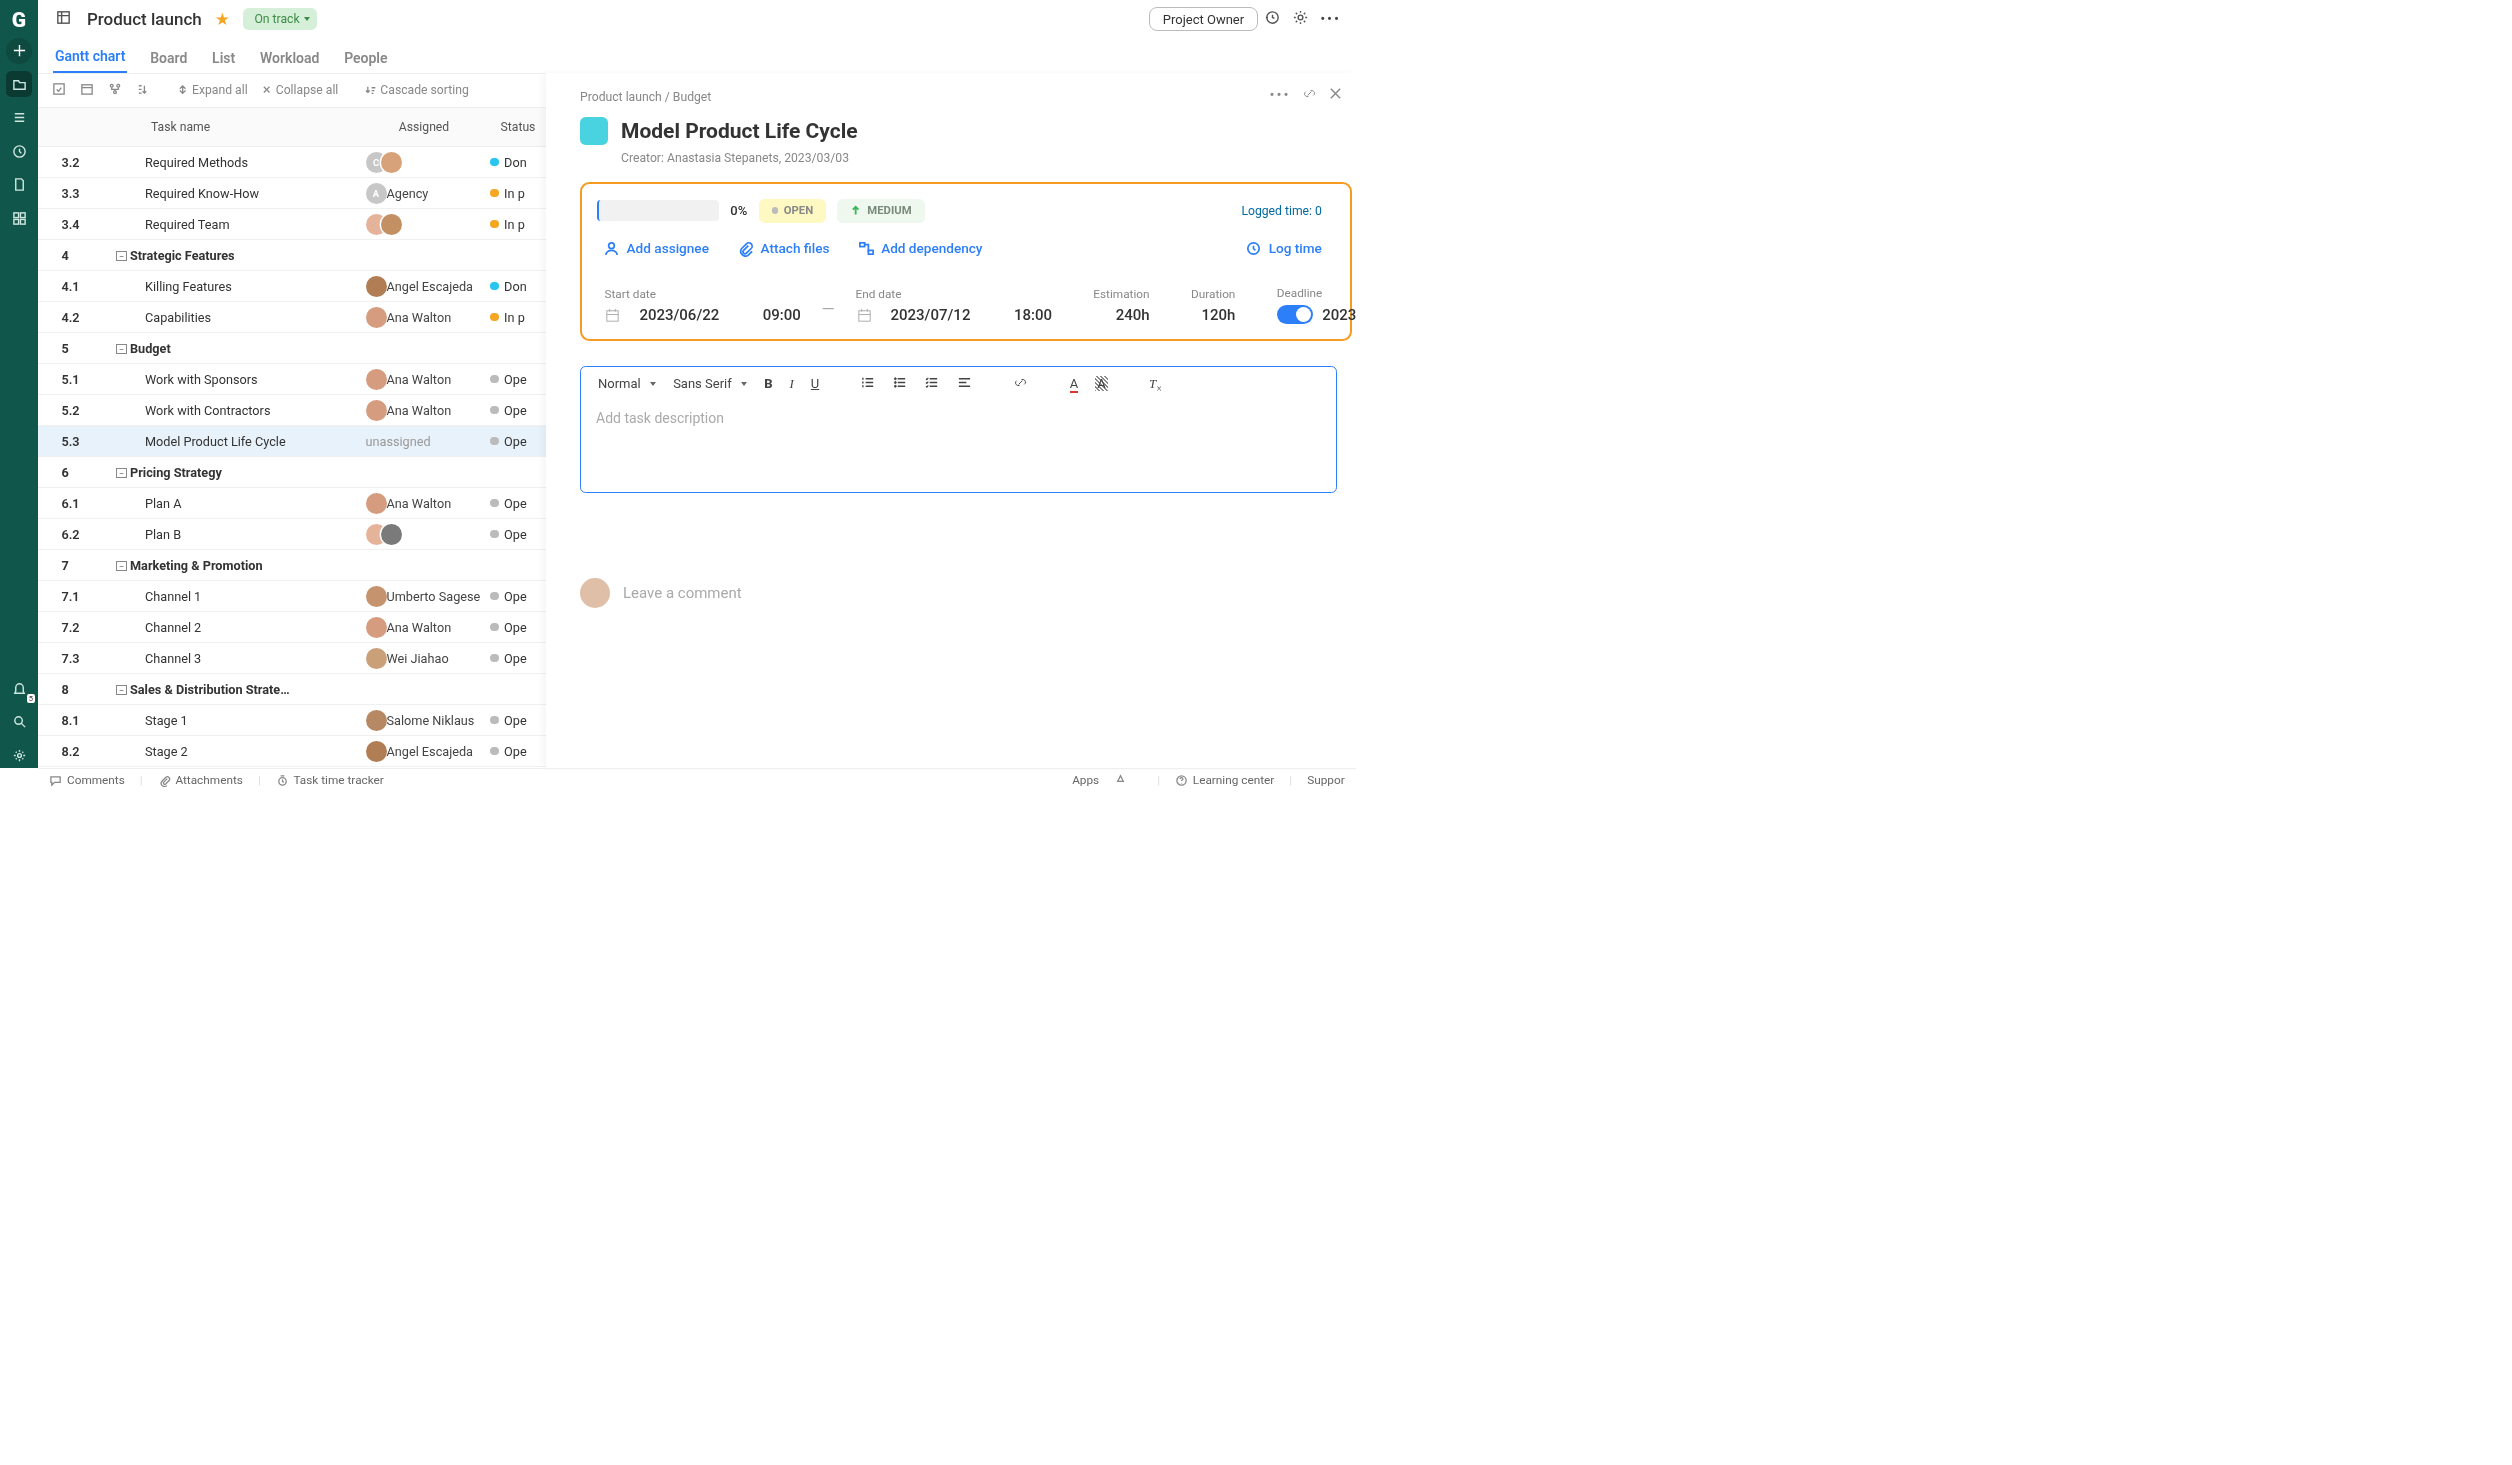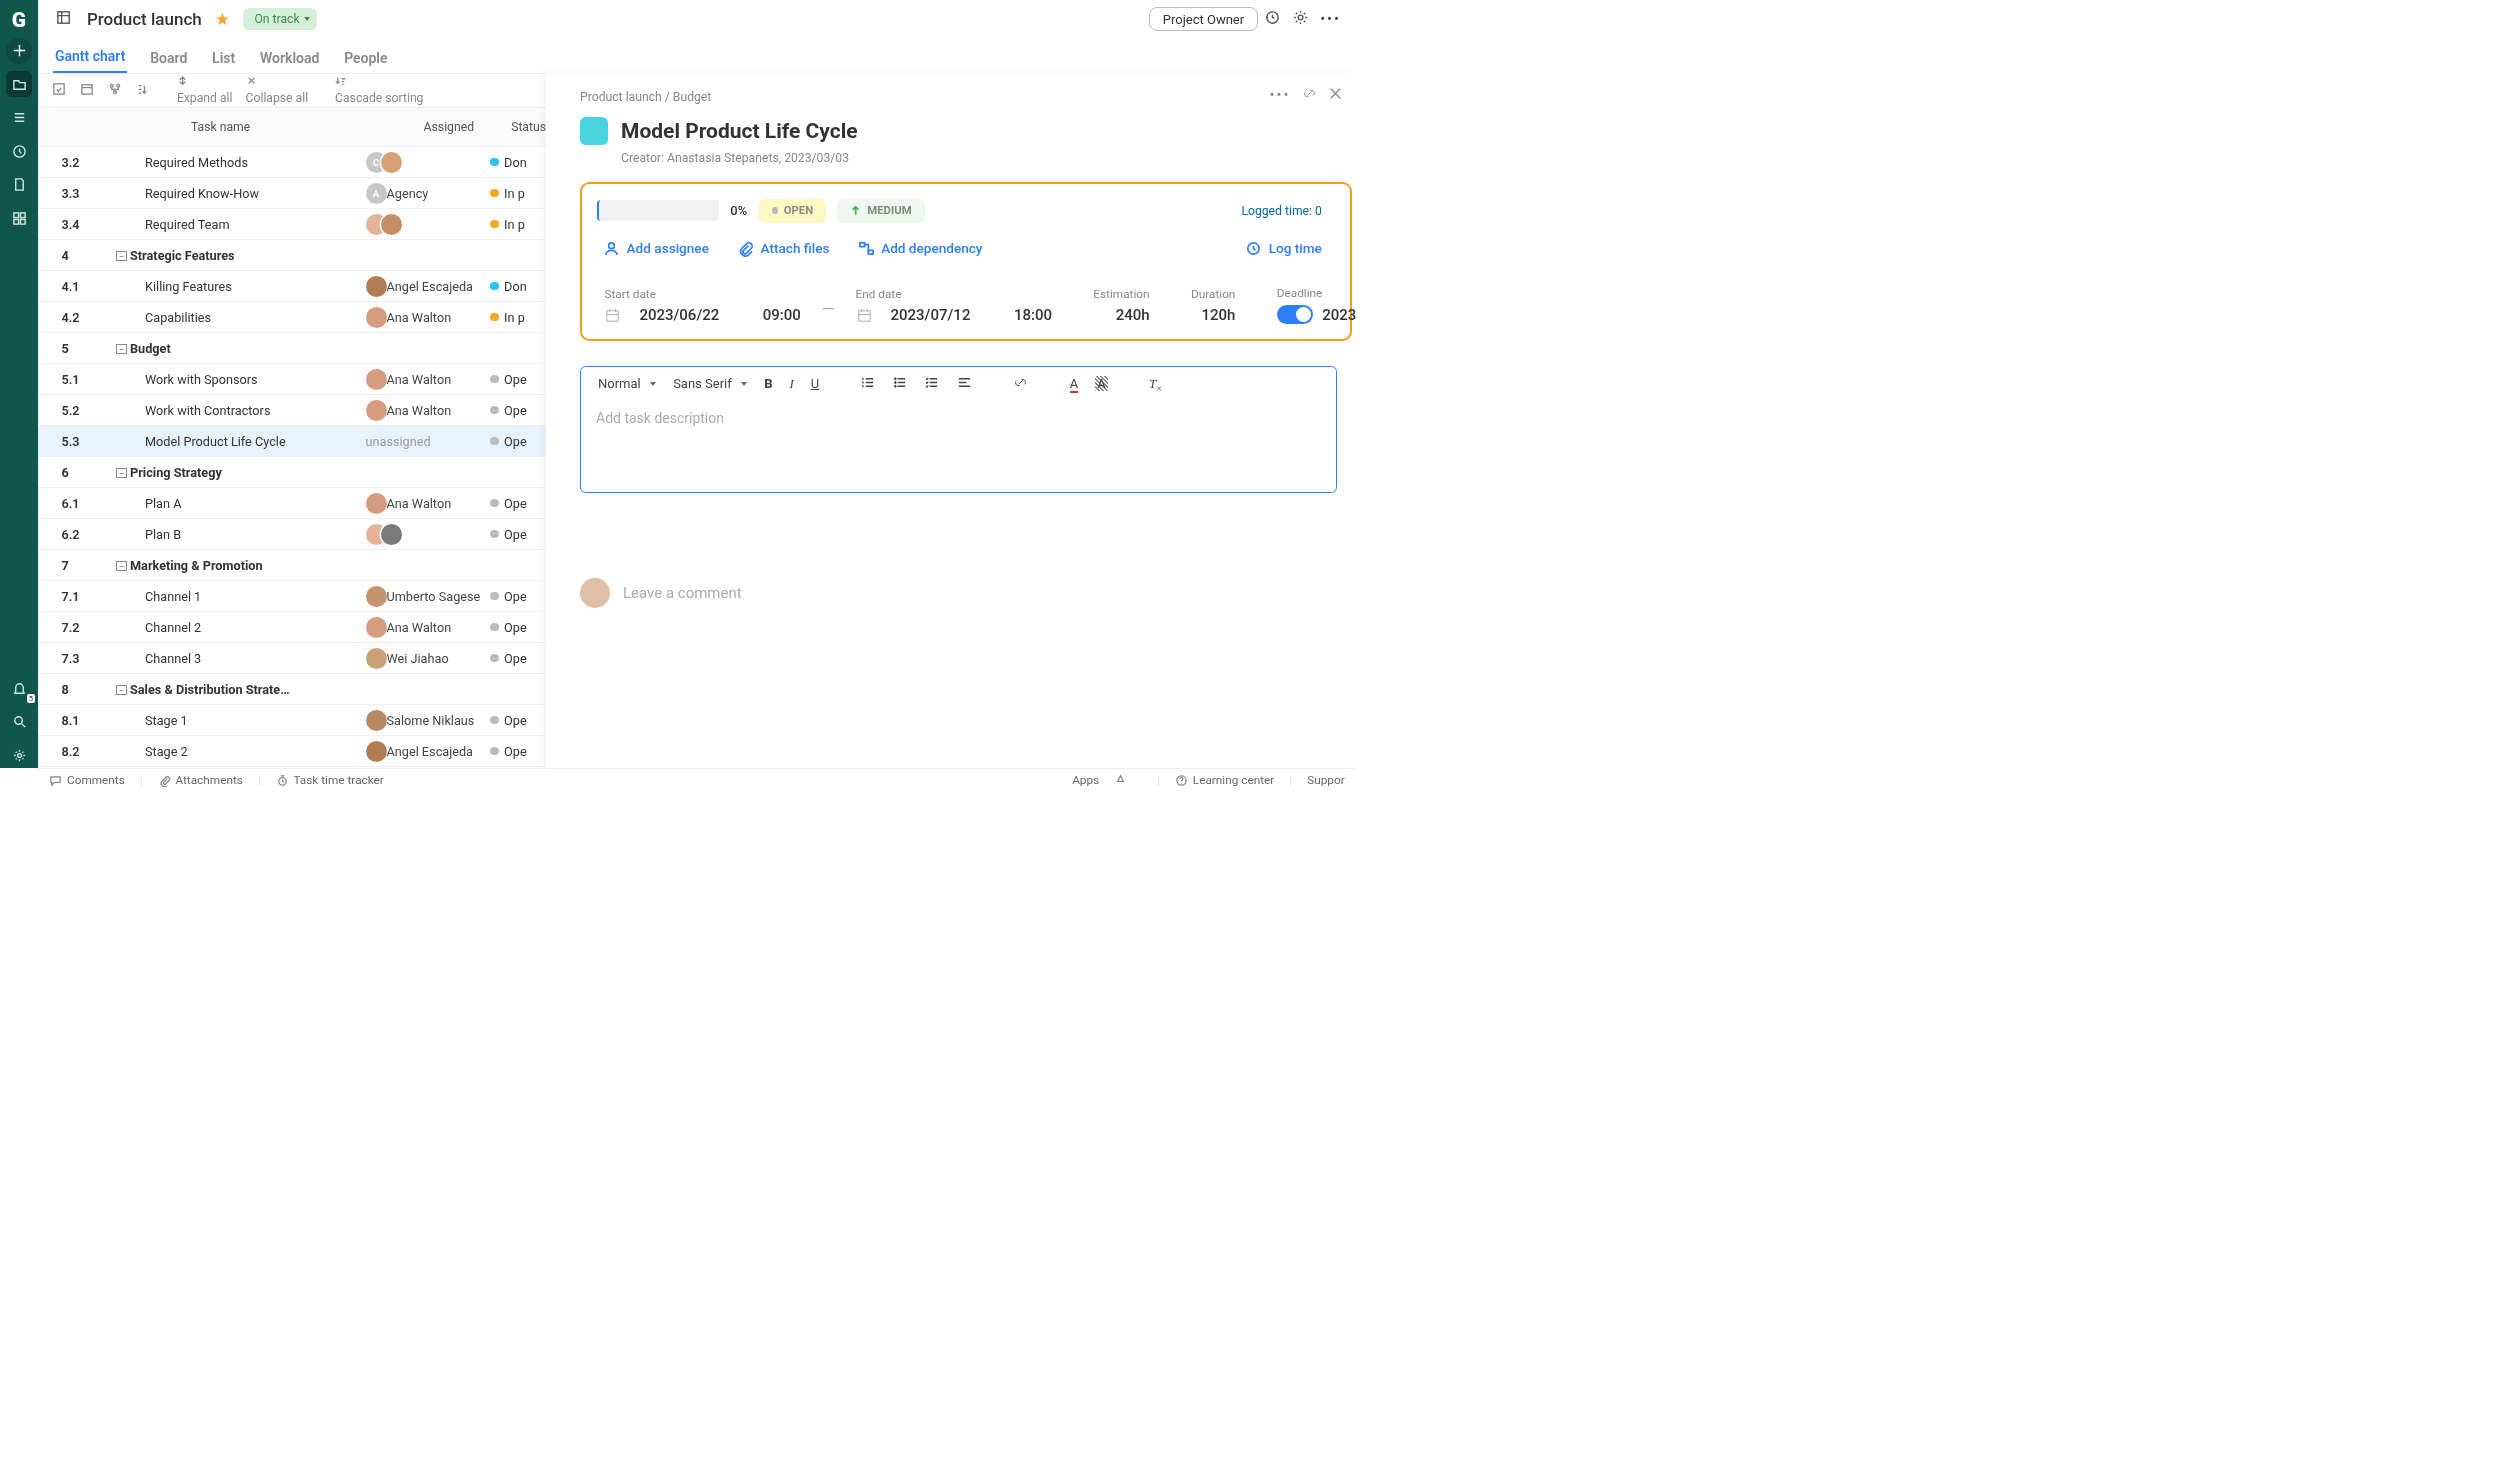--- a/index.html
+++ b/index.html
@@ -30,27 +30,27 @@
 
   
   .tabs { position:absolute; left:38px; right:0; top:38px; height:36px; display:flex; align-items:end; padding:0 15px; gap:21px; border-bottom:0.9px solid #eee; }
   .tab { font-size:14px; font-weight:600; color:#888; padding:0 1.9px 7.5px;}
   .tab.active { color:#2d7ff9; border-bottom:2.8px solid #2d7ff9; }
 
   
   .toolbar { position:absolute; left:38px; right:0; top:73px; height:34px; display:flex; align-items:center; padding:0 13px; gap:13px; color:#888; font-size:12.2px;}
   .tb-ic { width:15px; text-align:center; }
   .toolbar .sep{ width:0.9px; height:19px; background:#0000;}
-  .toolbar .lbl{ display:flex; gap:3.8px;flex-direction:column;}
+  .toolbar .lbl{ display:flex; align-items:center; gap:3.8px;}
   .toolbar svg{stroke:#888; fill:none; stroke-width:1.4;}
 
   
   .grid { position:absolute; left:38px; top:107px; width:508px; bottom:22.6px; background:#fff; font-size:12.7px; }
   .grid-head { display:flex; height:40px; align-items:center; background:#fafafa; border-top:0.9px solid #eee; border-bottom:0.9px solid #eee;}
-  .col-name{ width:320px; padding-left:113px; color:#555; font-size:12.2px;margin-left:40px;}
+  .col-name{ width:320px; padding-left:113px; color:#555; font-size:12.2px;}
   .col-asg { width:132px; text-align:center; color:#555;font-size:12.2px;}
   .col-st  { flex:1; text-align:center; color:#555;font-size:12.2px;}
   .row { display:flex; height:31px; align-items:center; border-bottom:0.9px solid #f0f0f0; }
   .row.selected { background:#e8f2fb; }
   .row .idx{ width:75px; padding-left:23.5px; color:#333; font-weight:600; }
   .row.top .idx{font-weight:700;}
   .row .toggle{ width:17px; text-align:center; color:#666;}
   .row .toggle span{display:inline-block; width:10.4px; height:10.4px; border:0.9px solid #888; font-size:9.4px; line-height:9.4px;}
   .row .name{ flex:1;}
   .row.top .name{font-weight:700;}

